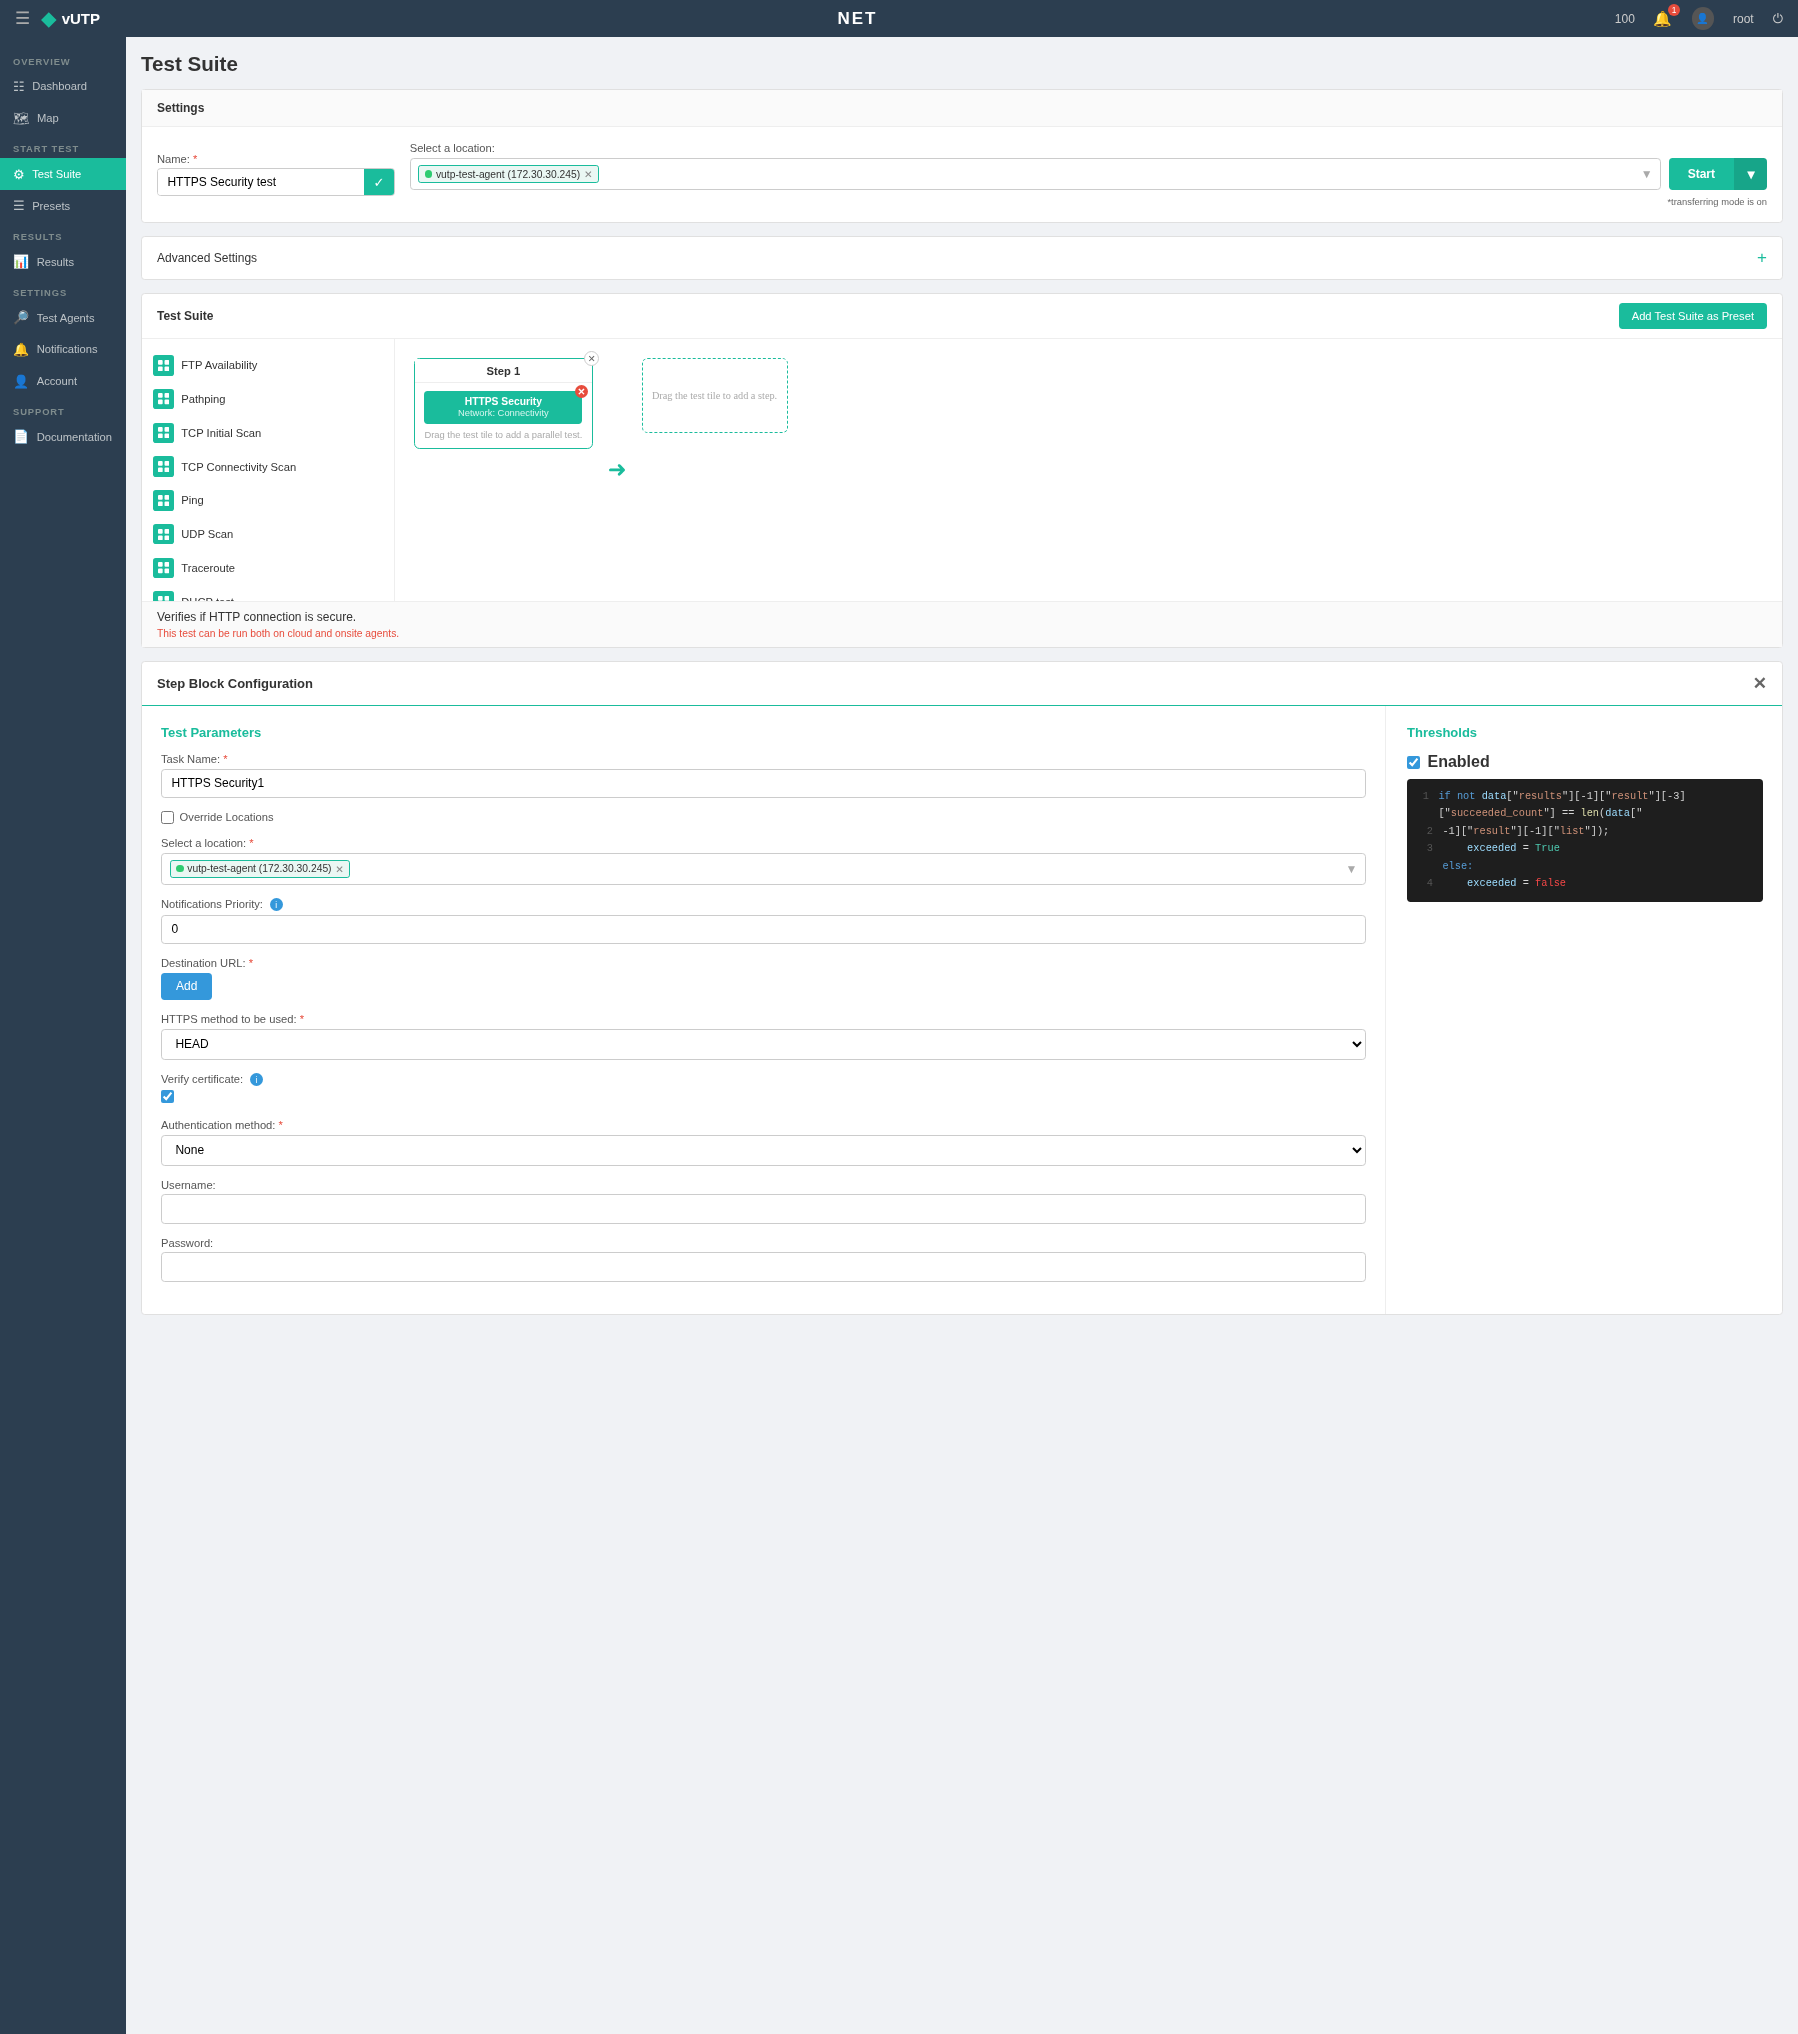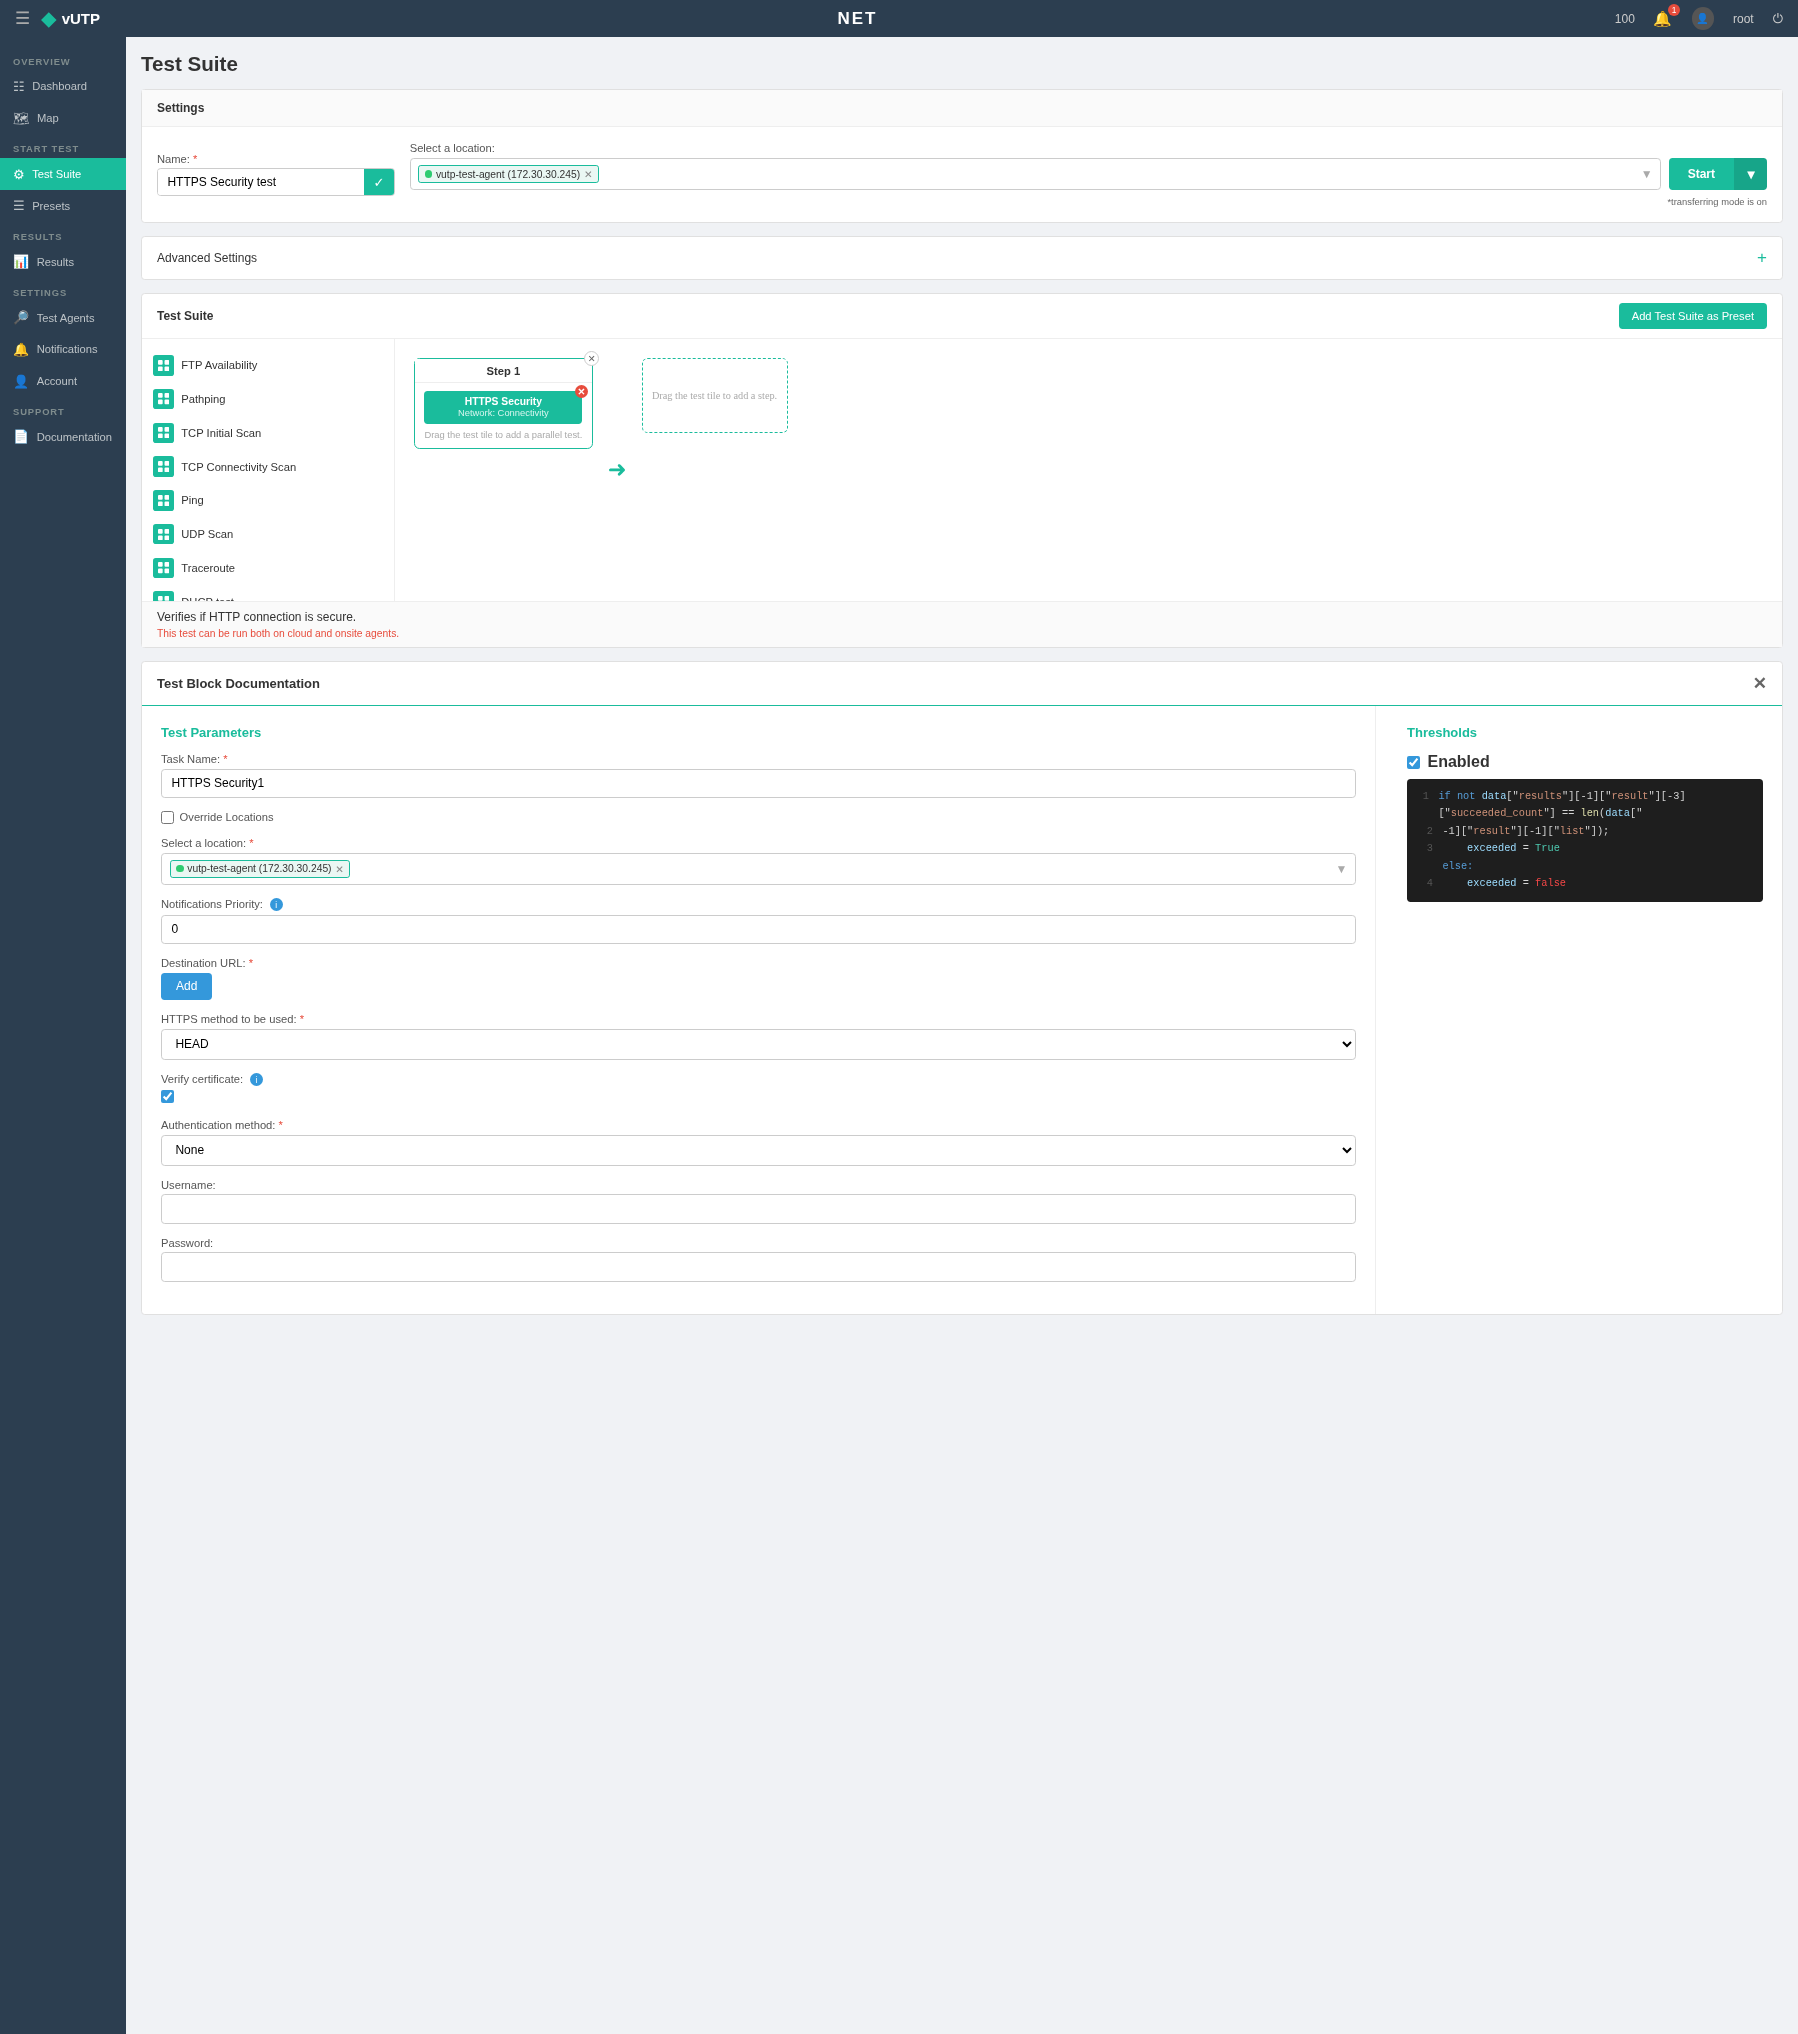--- a/index.html
+++ b/index.html
@@ -341,21 +341,21 @@
       justify-content: space-between;
       align-items: center;
       padding: 11.2px 15px;
       border-bottom: 1.9px solid #1abc9c;
       font-size: 13px;
       font-weight: 600;
     }
     .config-panel-close { cursor: pointer; color: #666; font-size: 17px; }
     .config-panel-body {
       display: flex;
-      gap: 12px;
+      gap: 2px;
     }
     .config-left {
       flex: 1;
       padding: 19px;
       border-right: 0.9px solid #eee;
     }
     .config-right {
       width: 394px;
       padding: 19px;
     }
@@ -704,21 +704,21 @@
     </div>
 
     <div class="desc-bar">
       <div class="desc-bar-main">Verifies if HTTP connection is secure.</div>
       <div class="desc-bar-note">This test can be run both on cloud and onsite agents.</div>
     </div>
   </div>
 
   <div class="config-panel">
     <div class="config-panel-header">
-      <span>Test Block Documentation</span>
+      <span>Step Block Configuration</span>
       <span class="config-panel-close">✕</span>
     </div>
     <div class="config-panel-body">
 
       <div class="config-left">
         <div class="section-title">Test Parameters</div>
 
         <div class="field-group">
           <div class="field-label">
             <span>Task Name:</span> <span class="req">*</span>

